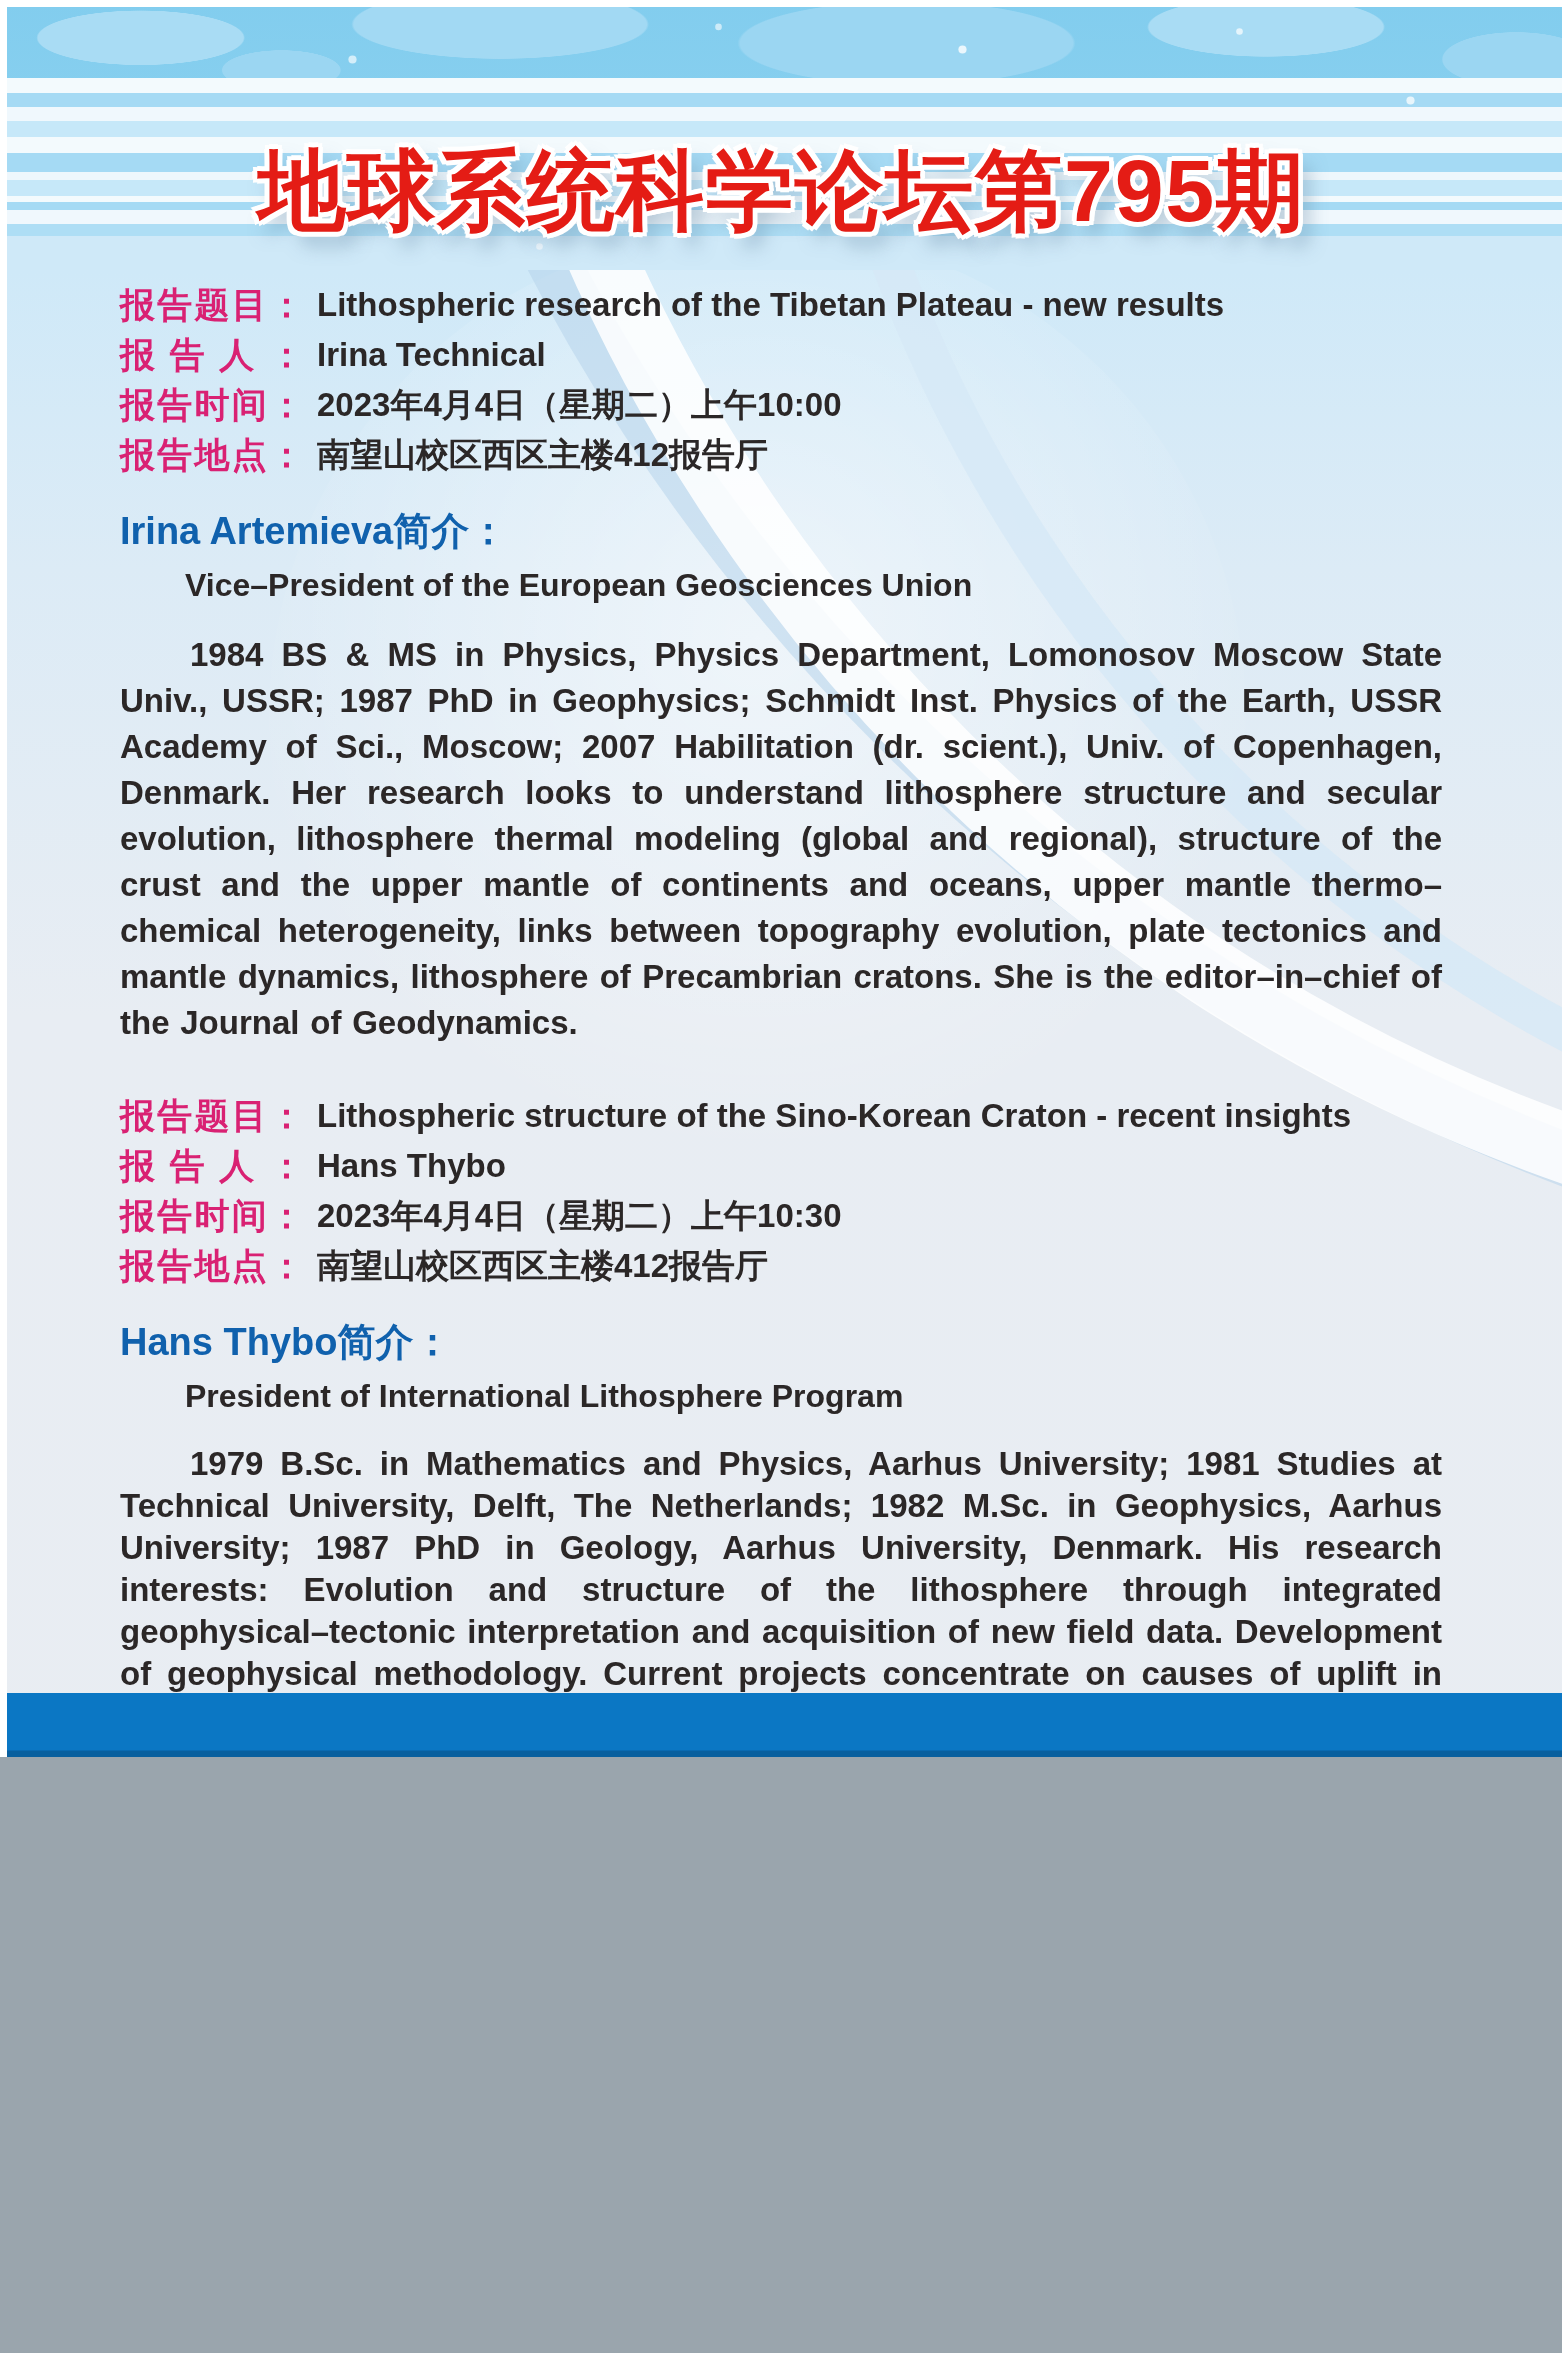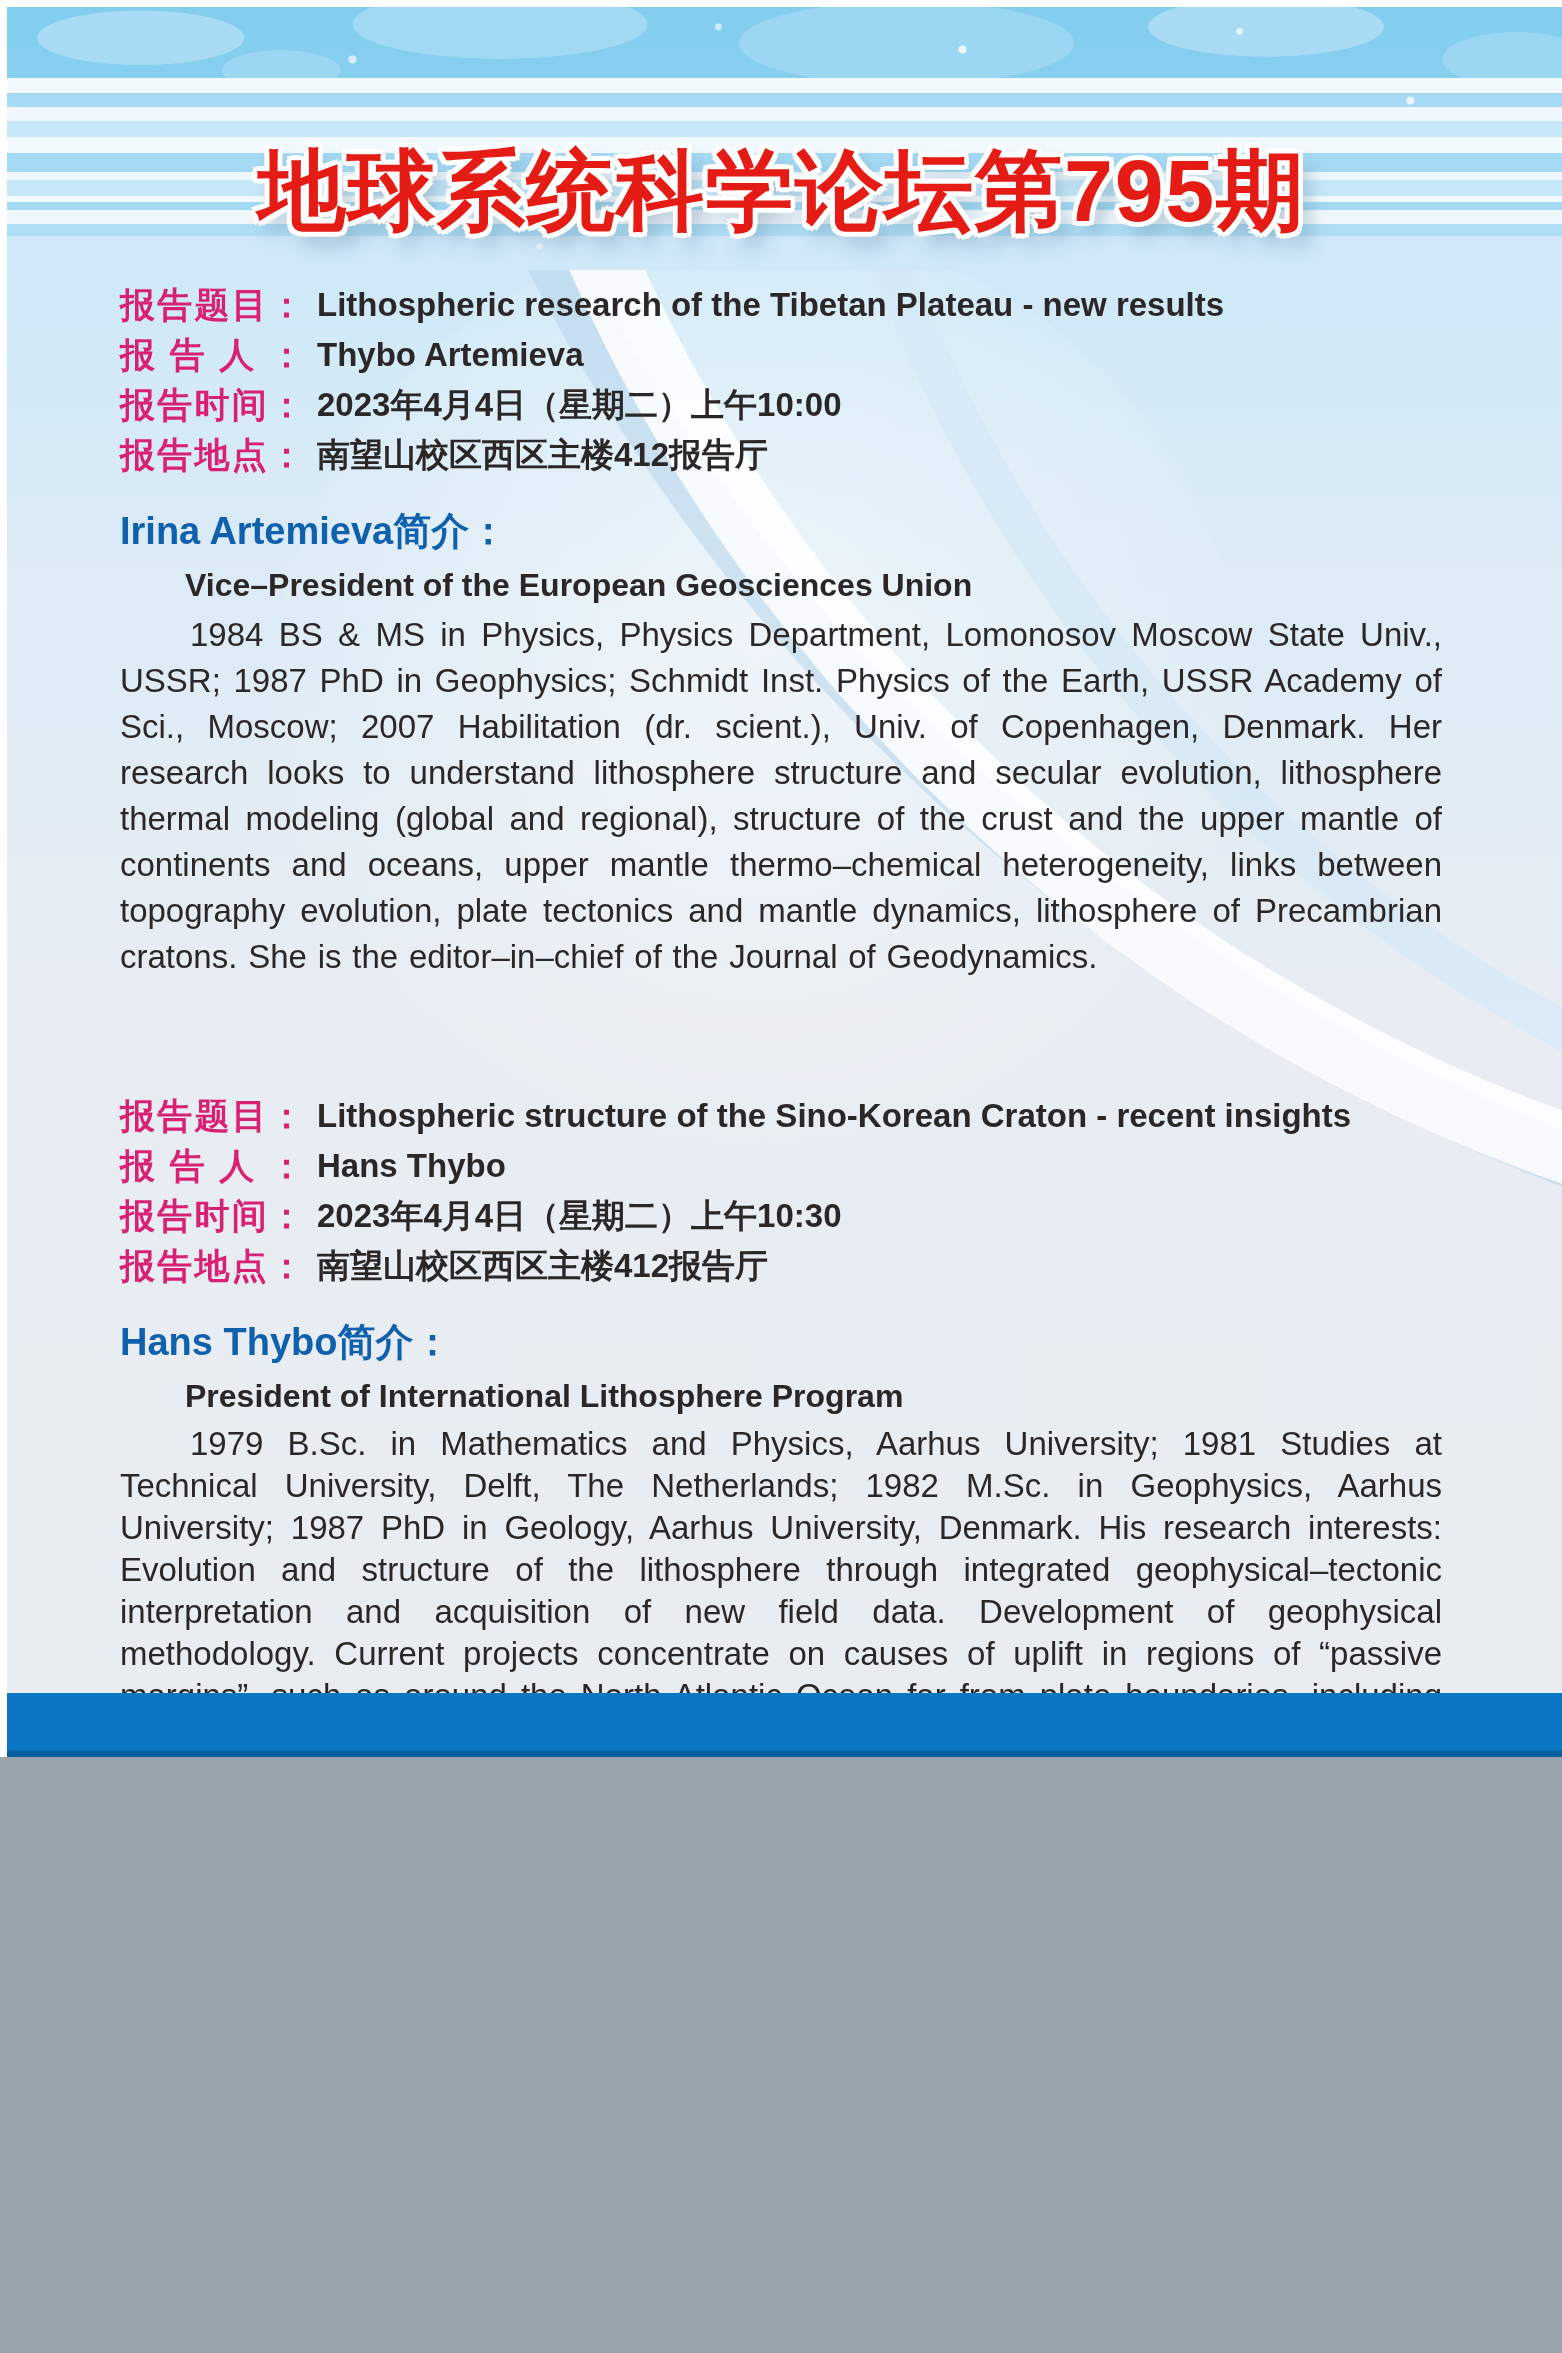--- a/index.html
+++ b/index.html
@@ -67,21 +67,21 @@
   .talk-2{top:1091px;}
   .info-row{display:flex;align-items:center;line-height:50px;}
   .info-label{
     flex:none;width:184px;font-size:35px;font-weight:800;color:#d92173;
     text-align:justify;text-align-last:justify;
   }
   .info-value{font-size:33px;font-weight:700;color:#2b2727;padding-left:13px;white-space:nowrap;}
   .bio-heading{margin:28px 0 0;font-size:38px;line-height:47px;font-weight:800;color:#1061ad;}
   .bio-subtitle{margin:8.1px 0 0 65px;font-size:32px;line-height:44px;font-weight:700;color:#2b2727;}
   .bio-paragraph{
-    margin:5px 0 0;font-size:33px;line-height:46px;font-weight:400;color:#2b2727;
+    margin:25px 0 0;font-size:33px;line-height:46px;font-weight:700;color:#2b2727;
     text-align:justify;text-indent:70px;word-spacing:1.6px;
   }
   .talk-2 .bio-paragraph{line-height:42px;}
   
   .welcome{
     position:absolute;left:96px;top:2141px;z-index:3;
     font-size:78px;font-weight:800;letter-spacing:3.3px;color:#e62419;
     transform:rotate(-4deg);transform-origin:left center;
     text-shadow:
       -4.1px 0 0 #f5d400,4.1px 0 0 #f5d400,0 -4.1px 0 #f5d400,0 4.1px 0 #f5d400,
@@ -112,21 +112,21 @@
   <div class="swirl swirl-1"></div>
   <div class="swirl swirl-3"></div>
 
   <section class="talk talk-1">
     <div class="info-row">
       <span class="info-label">报告题目：</span>
       <span class="info-value">Lithospheric research of the Tibetan Plateau - new results</span>
     </div>
     <div class="info-row">
       <span class="info-label">报告人：</span>
-      <span class="info-value">Thybo Artemieva</span>
+      <span class="info-value">Irina Technical</span>
     </div>
     <div class="info-row">
       <span class="info-label">报告时间：</span>
       <span class="info-value">2023年4月4日（星期二）上午10:00</span>
     </div>
     <div class="info-row">
       <span class="info-label">报告地点：</span>
       <span class="info-value">南望山校区西区主楼412报告厅</span>
     </div>
     <h2 class="bio-heading">Irina Artemieva简介：</h2>

